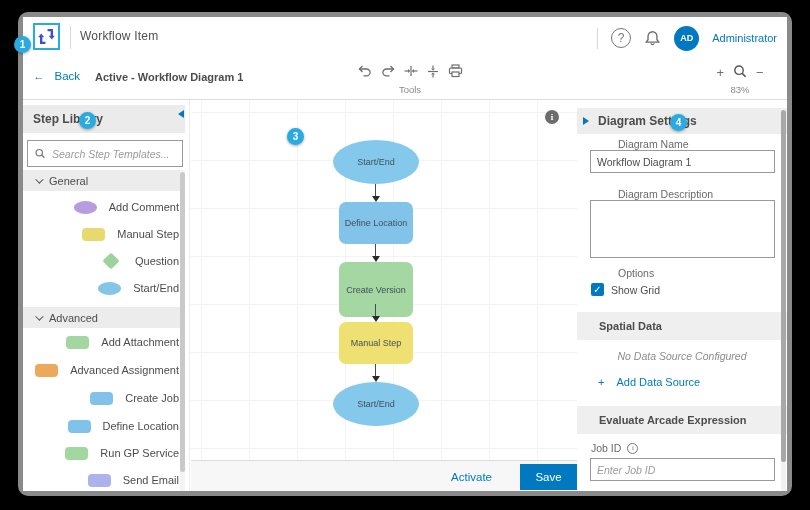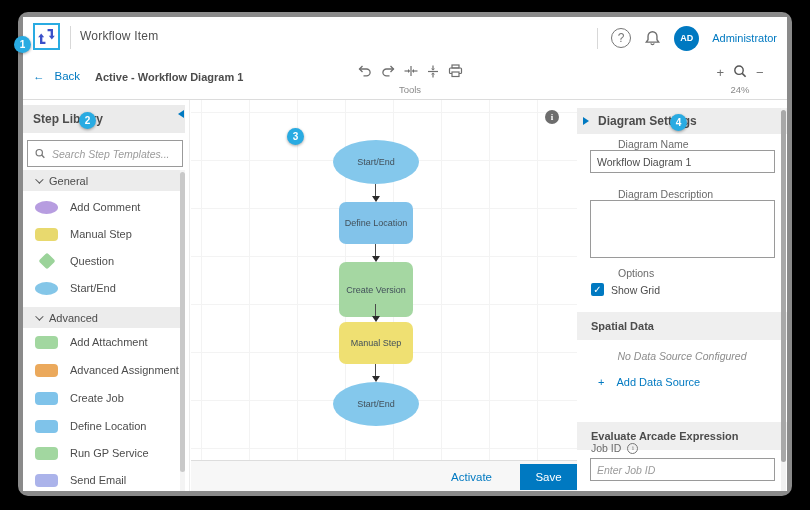--- a/index.html
+++ b/index.html
@@ -47,21 +47,21 @@
               border-top:4.5px solid transparent; border-bottom:4.5px solid transparent; border-right:6px solid #0079c1; cursor:pointer; }
   .search-box { position:absolute; left:4px; top:40px; width:156px; height:27px; border:1px solid #9a9a9a;
                 background:#fff; display:flex; align-items:center; padding:0 6px; gap:6px; }
   .search-box input { border:none; outline:none; width:120px; font-size:10.5px; color:#4c4c4c; font-family:"Liberation Sans", sans-serif; }
   .search-box input::placeholder { color:#9b9b9b; font-style:italic; }
   .sec-hdr { position:absolute; left:0; width:162px; height:21px; background:#ececec;
              display:flex; align-items:center; gap:8px; padding-left:12px; cursor:pointer; }
   .sec-hdr span { font-size:11px; color:#4c4c4c; }
   .chev { width:6px; height:6px; border-right:1.5px solid #555; border-bottom:1.5px solid #555;
           transform:rotate(45deg) translateY(-2px); }
-  .lib-row { position:absolute; left:0; width:156px; height:26px; display:flex; align-items:center; gap:12px; padding-left:12px; cursor:grab; }
+  .lib-row { position:absolute; left:0; width:156px; height:26px; display:flex; align-items:center; gap:12px; padding-left:12px; cursor:grab;justify-content:flex-end; }
   .lib-row .lbl { font-size:11px; color:#4c4c4c; white-space:nowrap; }
   .shape-ellipse { width:23px; height:13px; border-radius:50%; }
   .shape-rect { width:23px; height:13px; border-radius:4px; }
   .shape-diamond { width:12px; height:12px; border-radius:2px; transform:rotate(45deg); margin:0 5.5px; }
   .side-scroll { position:absolute; left:157px; top:70px; width:5px; height:322px; background:#f4f4f4; }
   .side-thumb { position:absolute; left:0; top:2px; width:5px; height:300px; background:#c9c9c9; border-radius:3px; }
 
   
   .canvas { position:absolute; left:168px; top:83px; width:386px; height:392px; background:#fff;
     background-image: linear-gradient(#f3f3f3 1px, transparent 1px), linear-gradient(90deg, #f3f3f3 1px, transparent 1px);
@@ -93,21 +93,21 @@
   .txt-input { position:absolute; left:13px; width:185px; height:23px; border:1px solid #9a9a9a;
                font-size:10.5px; color:#4c4c4c; padding:0 6px; font-family:"Liberation Sans", sans-serif; background:#fff; }
   .txt-input::placeholder { color:#9b9b9b; font-style:italic; }
   .desc-area { position:absolute; left:13px; top:100px; width:185px; height:58px; border:1px solid #9a9a9a;
                resize:none; font-family:"Liberation Sans", sans-serif; }
   .chk-row { position:absolute; left:14px; top:183px; display:flex; align-items:center; gap:7px; }
   .chk { width:13px; height:13px; background:#0079c1; border-radius:2px; color:#fff; font-size:10px;
          display:flex; align-items:center; justify-content:center; cursor:pointer; }
   .chk-label { font-size:10.5px; color:#4c4c4c; }
   .sec-band { position:absolute; left:0; width:210px; height:28px; background:#efefef;
-              display:flex; align-items:center; padding-left:14px; }
+              display:flex; align-items:center; padding-left:22px; }
   .sec-band span { font-size:11px; font-weight:bold; color:#4c4c4c; }
   .empty-text { position:absolute; left:0; top:250px; width:210px; text-align:center;
                 font-size:10.5px; font-style:italic; color:#8c8c8c; }
   .add-ds { position:absolute; left:21px; top:276px; display:flex; gap:12px; align-items:center;
             color:#0079c1; font-size:11px; cursor:pointer; }
   .jobid-row { position:absolute; left:14px; top:342px; display:flex; gap:6px; align-items:center; }
   .jobid-label { font-size:10.5px; color:#6a6a6a; }
   .info-outline { width:11px; height:11px; border:1px solid #777; border-radius:50%; color:#777;
                   font-size:7px; font-family:"Liberation Serif", serif; display:flex; align-items:center; justify-content:center; cursor:pointer; }
   .panel-scroll { position:absolute; left:204px; top:8px; width:5px; height:384px; background:#f1f1f1; }
@@ -213,21 +213,21 @@
           <div class="zoom-icons">
             <span class="zoom-pm">+</span>
             <span class="ico">
               <svg width="16" height="16" viewBox="0 0 16 16">
                 <circle cx="7" cy="6.2" r="4.2" fill="none" stroke="#555" stroke-width="1.4"></circle>
                 <line x1="10.2" y1="9.4" x2="13.6" y2="12.8" stroke="#555" stroke-width="1.6"></line>
               </svg>
             </span>
             <span class="zoom-pm">−</span>
           </div>
-          <div class="zoom-label">24%</div>
+          <div class="zoom-label">83%</div>
         </div>
       </div>
 
       <div class="sidebar">
         <div class="side-hdr">
           <span class="side-hdr-title">Step Library</span>
         </div>
         <div class="tri-left"></div>
 
         <div class="search-box">
@@ -344,21 +344,21 @@
 
         <div class="sec-band" style="top:212px;">
           <span>Spatial Data</span>
         </div>
         <div class="empty-text">No Data Source Configured</div>
         <div class="add-ds">
           <span>+</span>
           <span>Add Data Source</span>
         </div>
 
-        <div class="sec-band" style="top:322px;">
+        <div class="sec-band" style="top:306px;">
           <span>Evaluate Arcade Expression</span>
         </div>
         <div class="jobid-row">
           <span class="jobid-label">Job ID</span>
           <span class="info-outline">i</span>
         </div>
         <input class="txt-input" style="top: 358px;" type="text" placeholder="Enter Job ID">
 
         <div class="panel-scroll">
           <div class="panel-thumb"></div>

